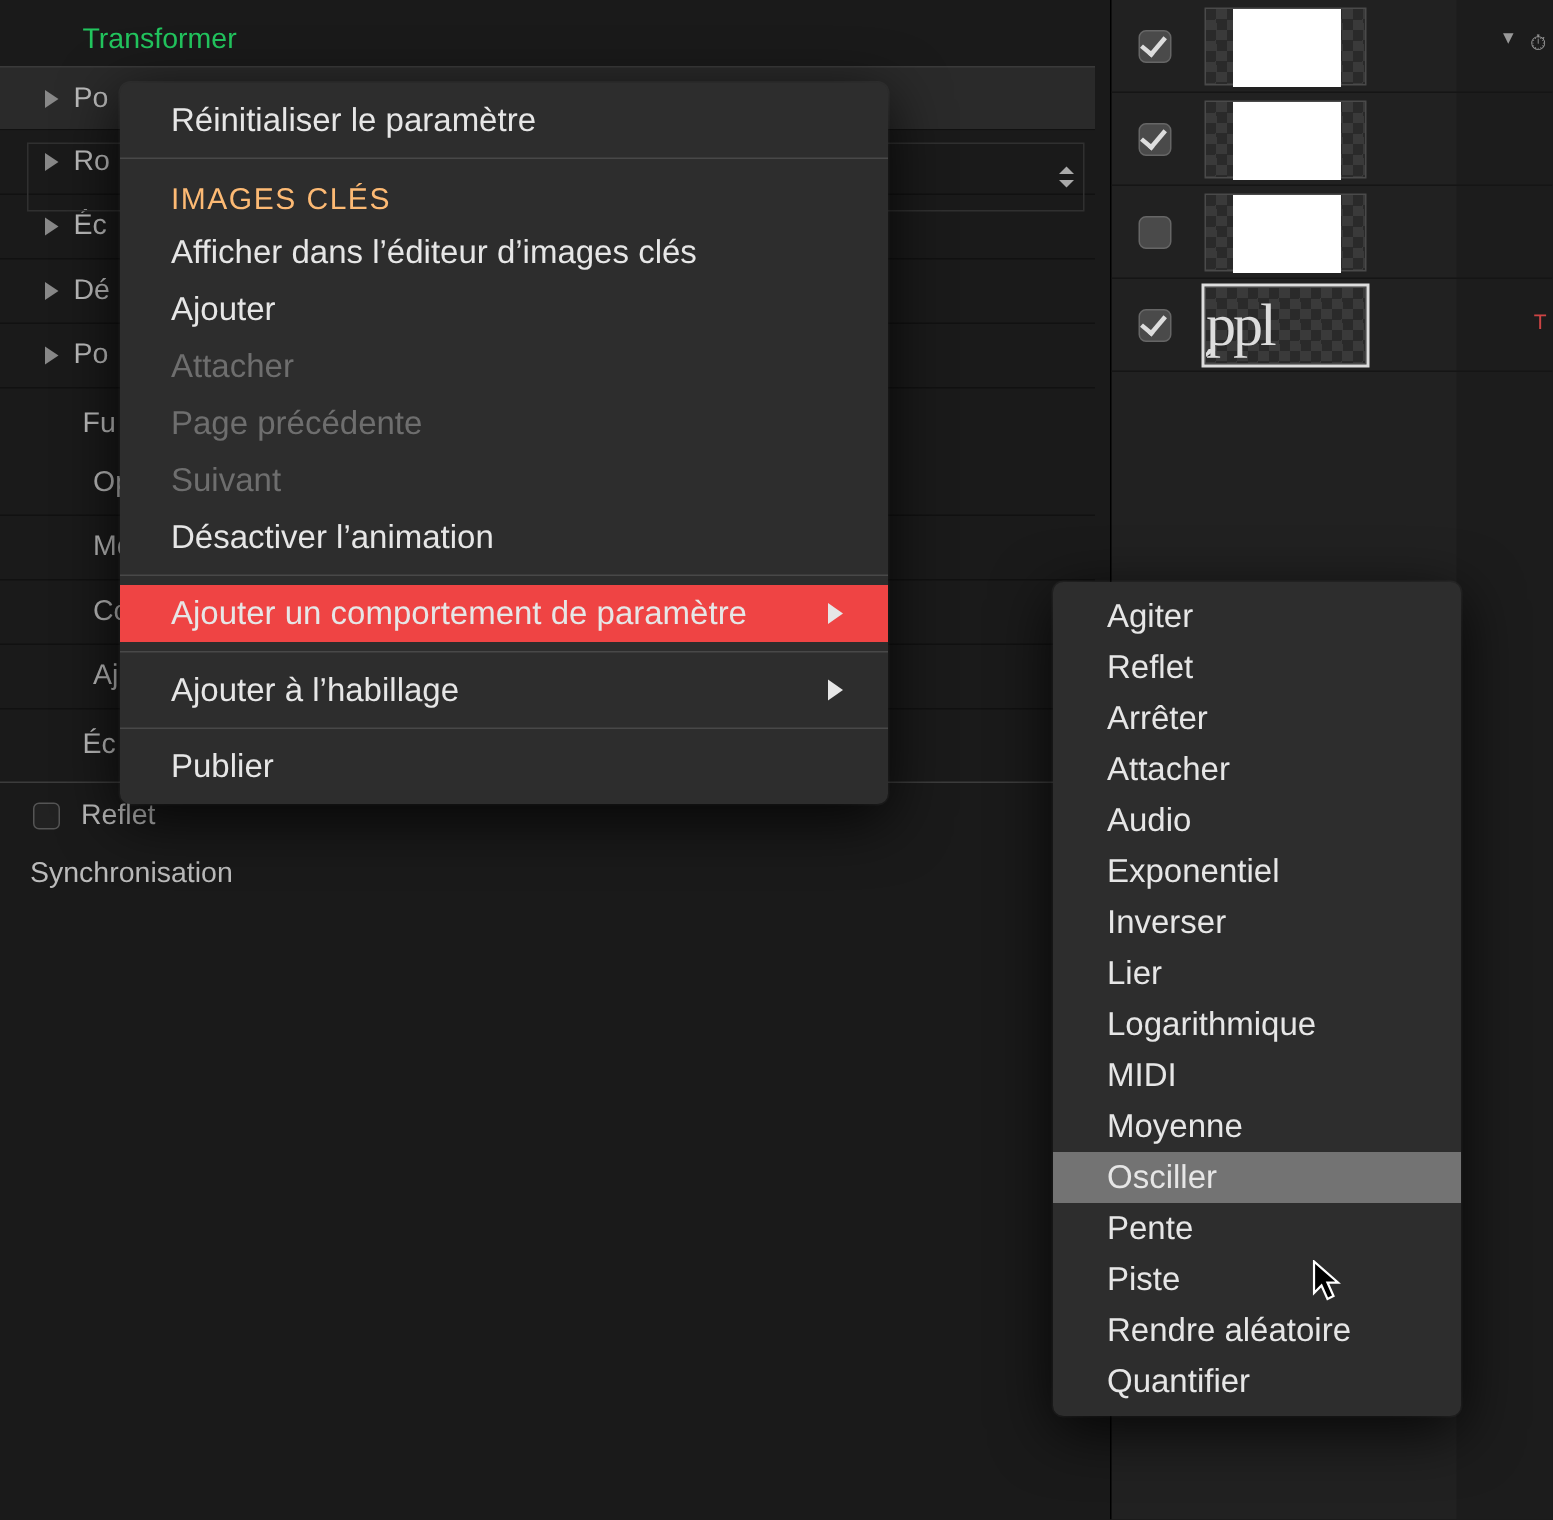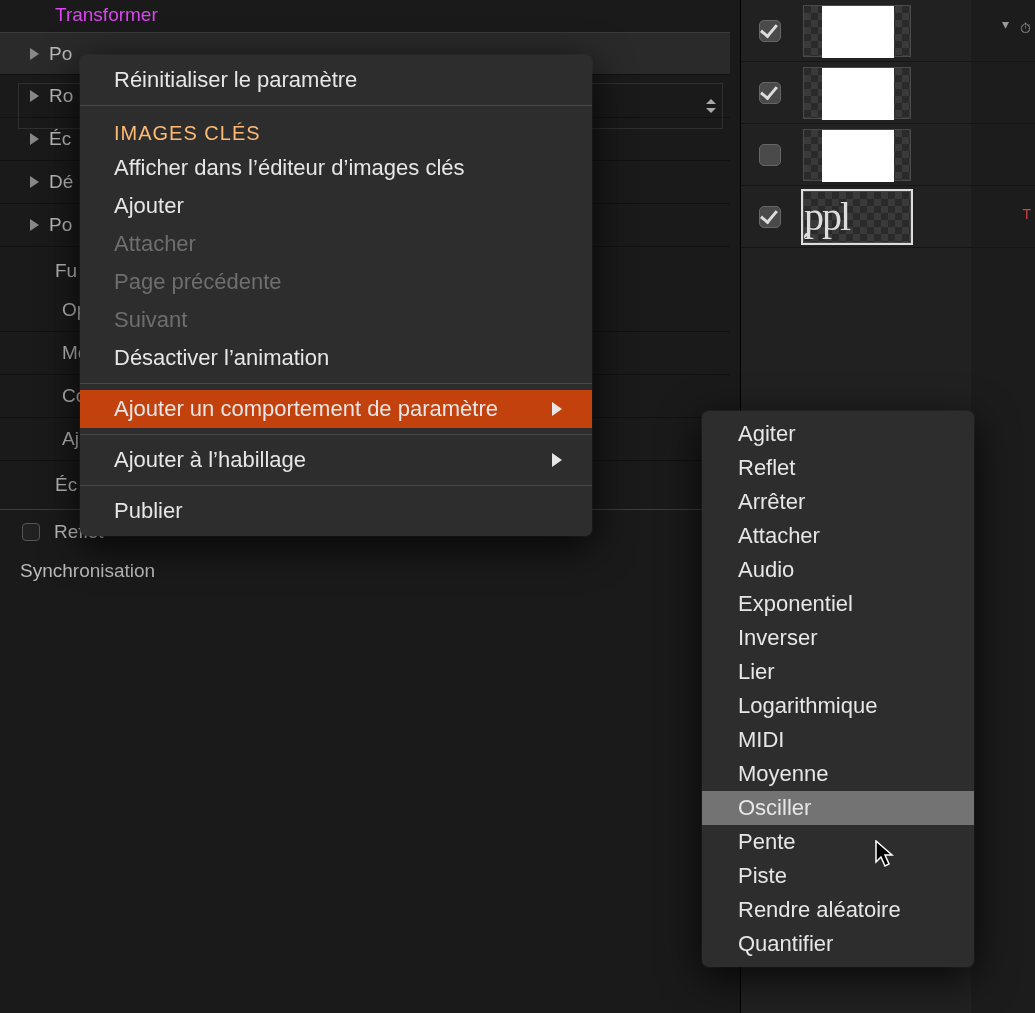--- a/index.html
+++ b/index.html
@@ -17,23 +17,24 @@
   .inspector {
     position: absolute;
     left: 0;
     top: 0;
     width: 730px;
     height: 100%;
   }
 
   .section-title {
     font-size: 19px;
-    color: #d946ef;
+    color: #22c55e;
     padding: 4px 0 6px 55px;
     font-weight: 400;
+    margin-top: 12px;
   }
 
   .param-list {
     position: relative;
   }
 
   .param-row {
     display: flex;
     align-items: center;
     height: 43px;
@@ -91,21 +92,21 @@
     box-shadow:0 10px 40px rgba(0,0,0,.8), 0 0 0 1px rgba(255,255,255,.05);
     padding:6px 0;
     font-size:22px;
     color:#e6e6e6;
   }
   .ctx-item{
     padding:6px 30px 6px 34px;
     display:flex;align-items:center;justify-content:space-between;
   }
   .ctx-item.disabled{color:#6e6e6e;}
-  .ctx-item.highlight{background:#c2410c;}
+  .ctx-item.highlight{background:#ef4444;}
   .ctx-header{
     padding:10px 30px 4px 34px;
     color:#fdba74;
     letter-spacing:1px;
     font-size:20px;
   }
   .ctx-sep{height:0;border-top:1px solid #484848;margin:6px 0;}
   .ctx .arrow{
     width:0;height:0;border-top:7px solid transparent;border-bottom:7px solid transparent;border-left:10px solid #e6e6e6;
   }
@@ -114,21 +115,20 @@
   .submenu{
     position:absolute;
     left:702px; top:388px;
     width:272px;
     background:#2d2d2d;
     border-radius:7px;
     box-shadow:0 10px 40px rgba(0,0,0,.8), 0 0 0 1px rgba(255,255,255,.05);
     padding:6px 0;
     font-size:22px;
     color:#e6e6e6;
-    margin-top:23px;
   }
   .submenu .sm-item{padding:4px 28px 4px 36px;}
   .submenu .sm-item.highlight{background:#737373;}
 
   
   .layers{
     position:absolute;
     left:740px;top:0;width:295px;height:100%;
     border-left:1px solid #000;
     background:#212121;

